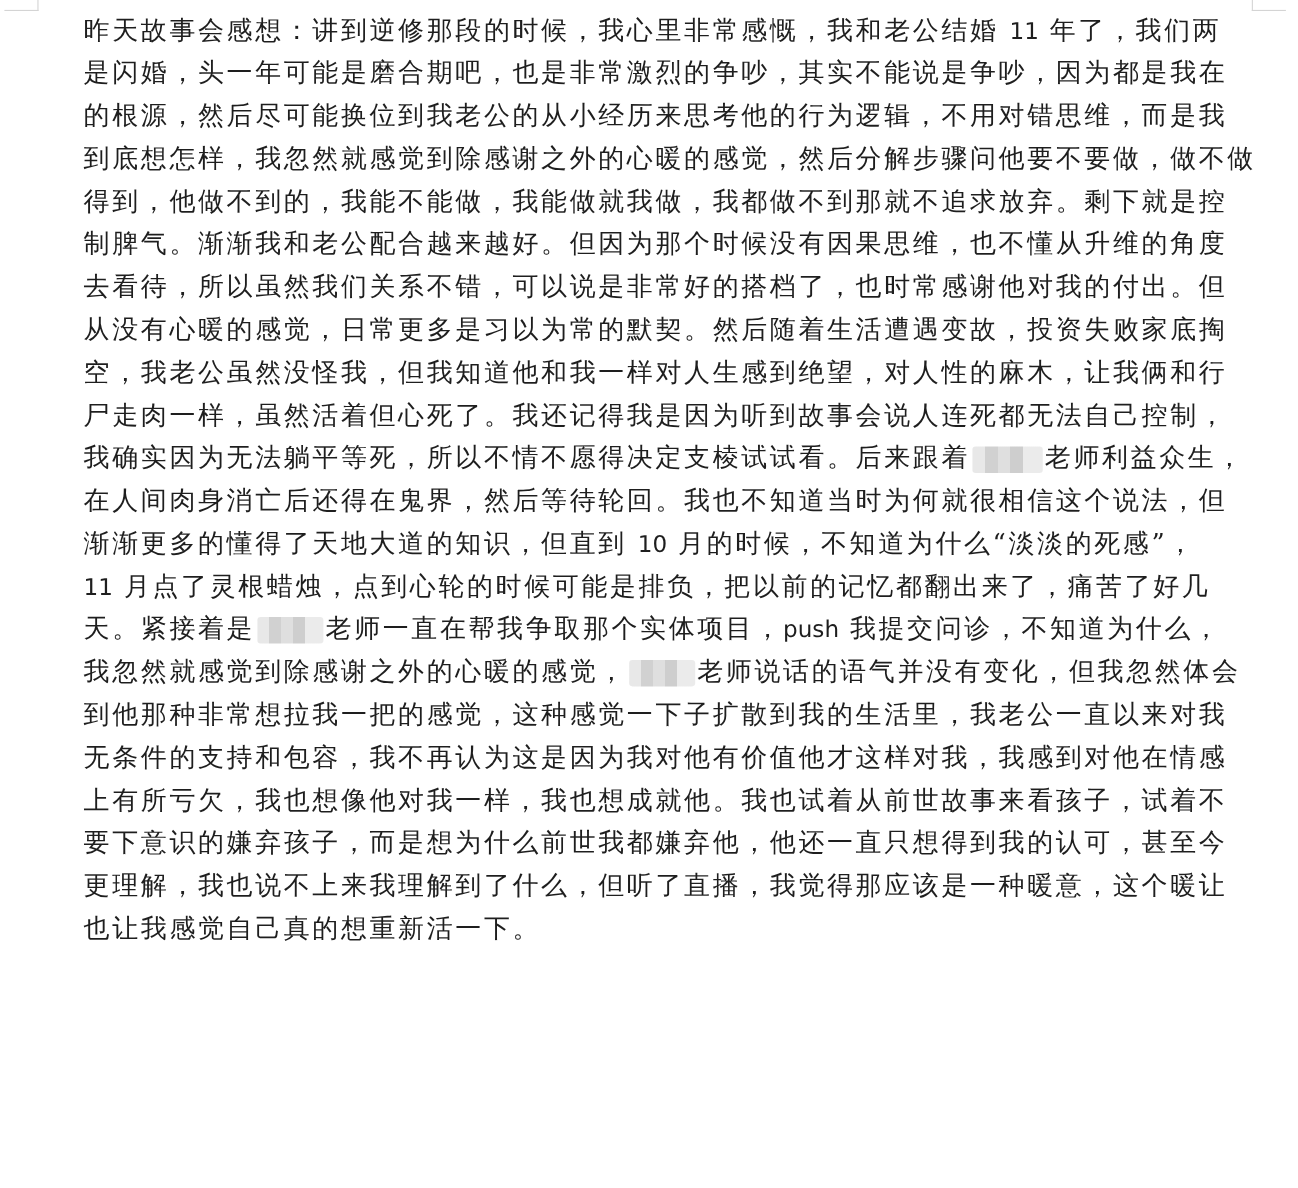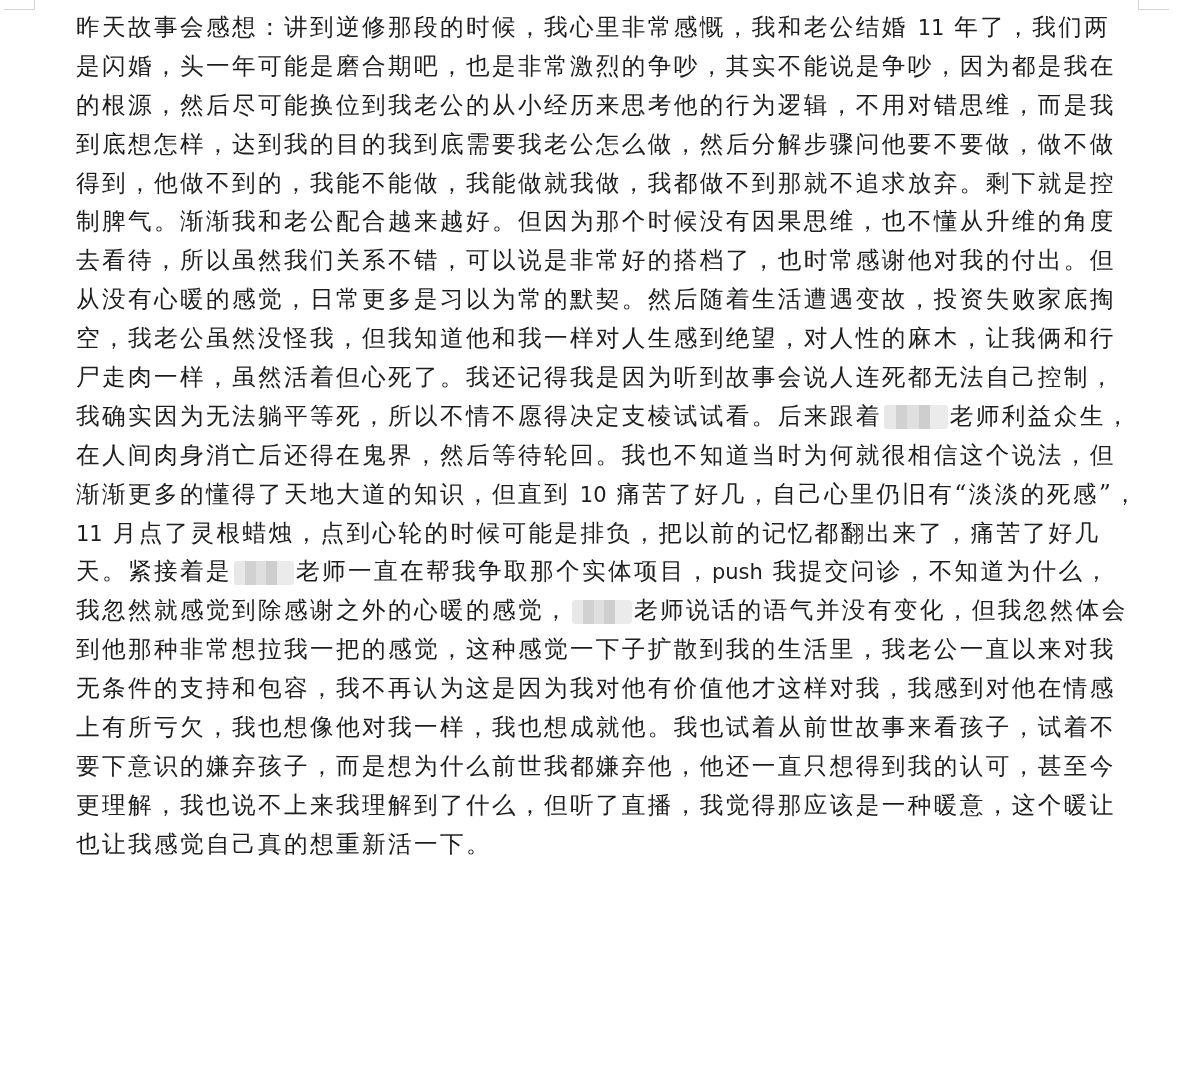--- a/index.html
+++ b/index.html
@@ -81,32 +81,32 @@
 
 <div class="page">
   <div class="crop-mark tl"></div>
   <div class="crop-mark tr"></div>
 
   <div class="body-text">
 
     <div class="line"><span>昨天故事会感想：讲到逆修那段的时候，我心里非常感慨，我和老公结婚 </span><span class="latin">11</span><span> 年了，我们两</span></div>
     <div class="line"><span>是闪婚，头一年可能是磨合期吧，也是非常激烈的争吵，其实不能说是争吵，因为都是我在</span></div>
     <div class="line"><span>的根源，然后尽可能换位到我老公的从小经历来思考他的行为逻辑，不用对错思维，而是我</span></div>
-    <div class="line"><span>到底想怎样，达到我的目的我到底需要我老公怎么做，然后分解步骤问他要不要做，做不做</span></div>
+    <div class="line"><span>到底想怎样，我忽然就感觉到除感谢之外的心暖的感觉，然后分解步骤问他要不要做，做不做</span></div>
     <div class="line"><span>得到，他做不到的，我能不能做，我能做就我做，我都做不到那就不追求放弃。剩下就是控</span></div>
     <div class="line"><span>制脾气。渐渐我和老公配合越来越好。但因为那个时候没有因果思维，也不懂从升维的角度</span></div>
     <div class="line"><span>去看待，所以虽然我们关系不错，可以说是非常好的搭档了，也时常感谢他对我的付出。但</span></div>
     <div class="line"><span>从没有心暖的感觉，日常更多是习以为常的默契。然后随着生活遭遇变故，投资失败家底掏</span></div>
     <div class="line"><span>空，我老公虽然没怪我，但我知道他和我一样对人生感到绝望，对人性的麻木，让我俩和行</span></div>
     <div class="line"><span>尸走肉一样，虽然活着但心死了。我还记得我是因为听到故事会说人连死都无法自己控制，</span></div>
     <div class="line"><span>我确实因为无法躺平等死，所以不情不愿得决定支棱试试看。后来跟着</span><span class="redacted"></span><span>老师利益众生，</span></div>
 
     <div class="line"><span>在人间肉身消亡后还得在鬼界，然后等待轮回。我也不知道当时为何就很相信这个说法，但</span></div>
 
-    <div class="line"><span>渐渐更多的懂得了天地大道的知识，但直到 </span><span class="latin">10</span><span> 痛苦了好几，自己心里仍旧有“淡淡的死感”，</span></div>
+    <div class="line"><span>渐渐更多的懂得了天地大道的知识，但直到 </span><span class="latin">10</span><span> 月的时候，不知道为什么“淡淡的死感”，</span></div>
 
     <div class="line"><span class="latin">11</span><span> 月点了灵根蜡烛，点到心轮的时候可能是排负，把以前的记忆都翻出来了，痛苦了好几</span></div>
 
     <div class="line"><span>天。紧接着是</span><span class="redacted narrow"></span><span>老师一直在帮我争取那个实体项目，</span><span class="latin">push</span><span> 我提交问诊，不知道为什么，</span></div>
 
     <div class="line"><span>我忽然就感觉到除感谢之外的心暖的感觉，</span><span class="redacted narrow"></span><span>老师说话的语气并没有变化，但我忽然体会</span></div>
     <div class="line"><span>到他那种非常想拉我一把的感觉，这种感觉一下子扩散到我的生活里，我老公一直以来对我</span></div>
     <div class="line"><span>无条件的支持和包容，我不再认为这是因为我对他有价值他才这样对我，我感到对他在情感</span></div>
     <div class="line"><span>上有所亏欠，我也想像他对我一样，我也想成就他。我也试着从前世故事来看孩子，试着不</span></div>
     <div class="line"><span>要下意识的嫌弃孩子，而是想为什么前世我都嫌弃他，他还一直只想得到我的认可，甚至今</span></div>

